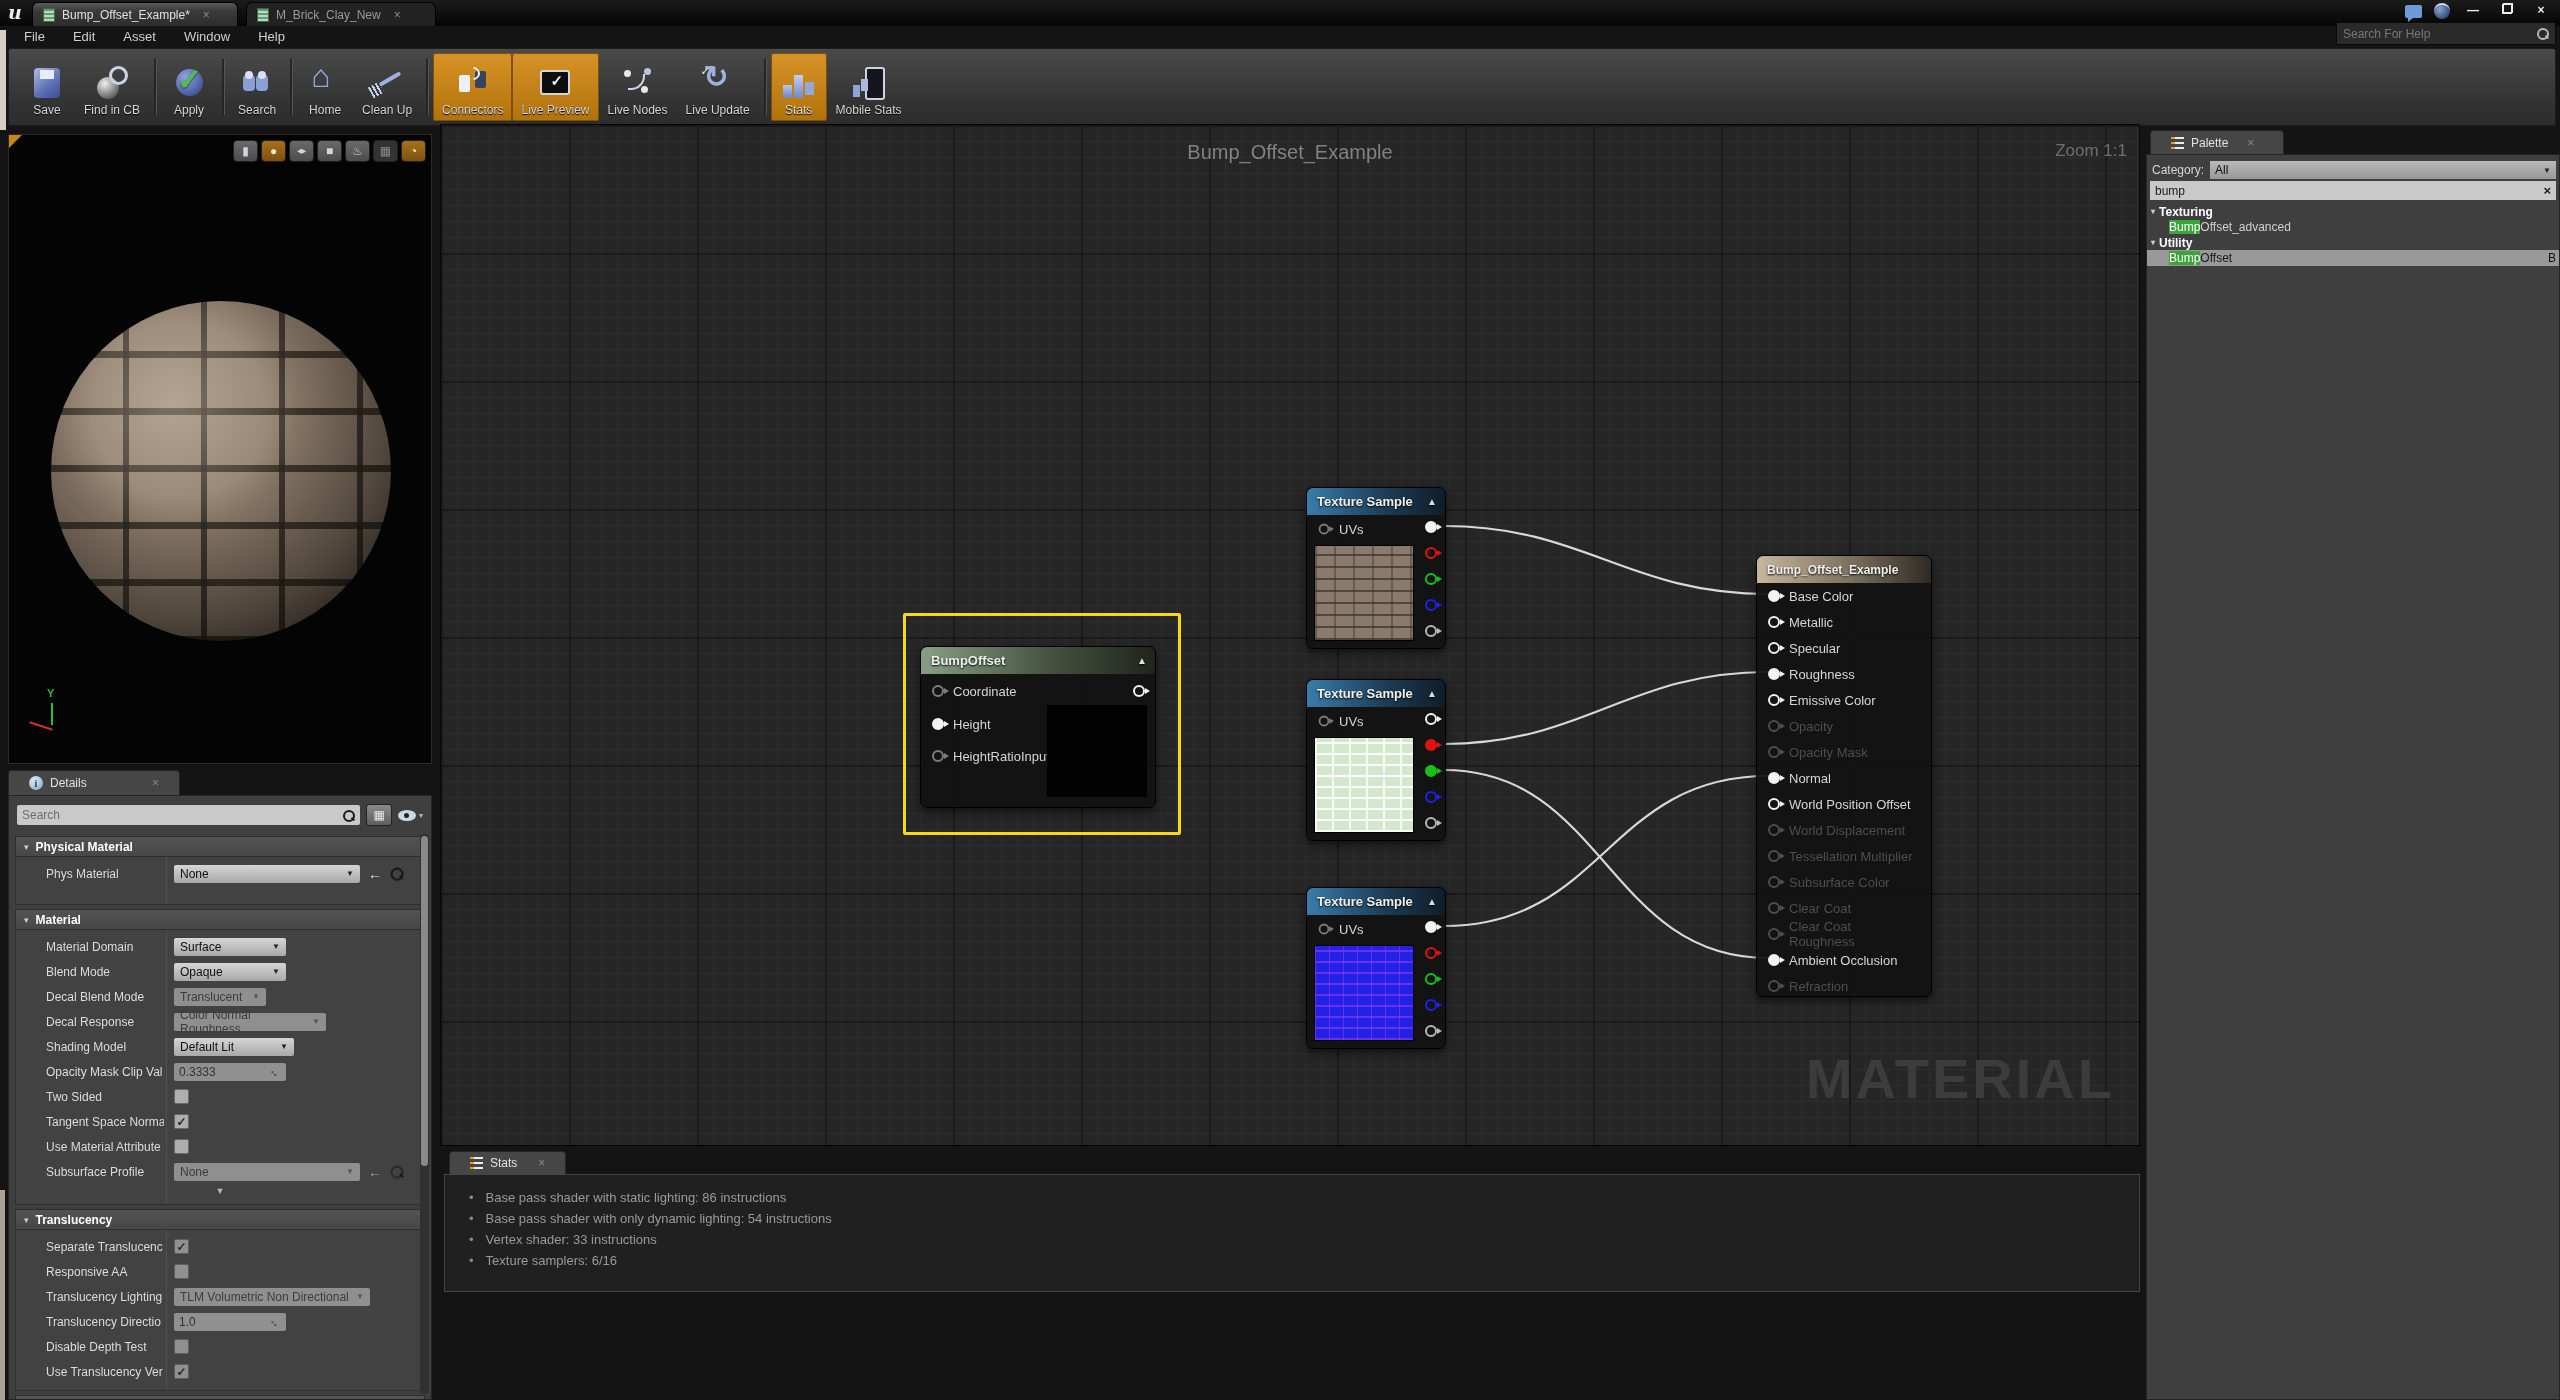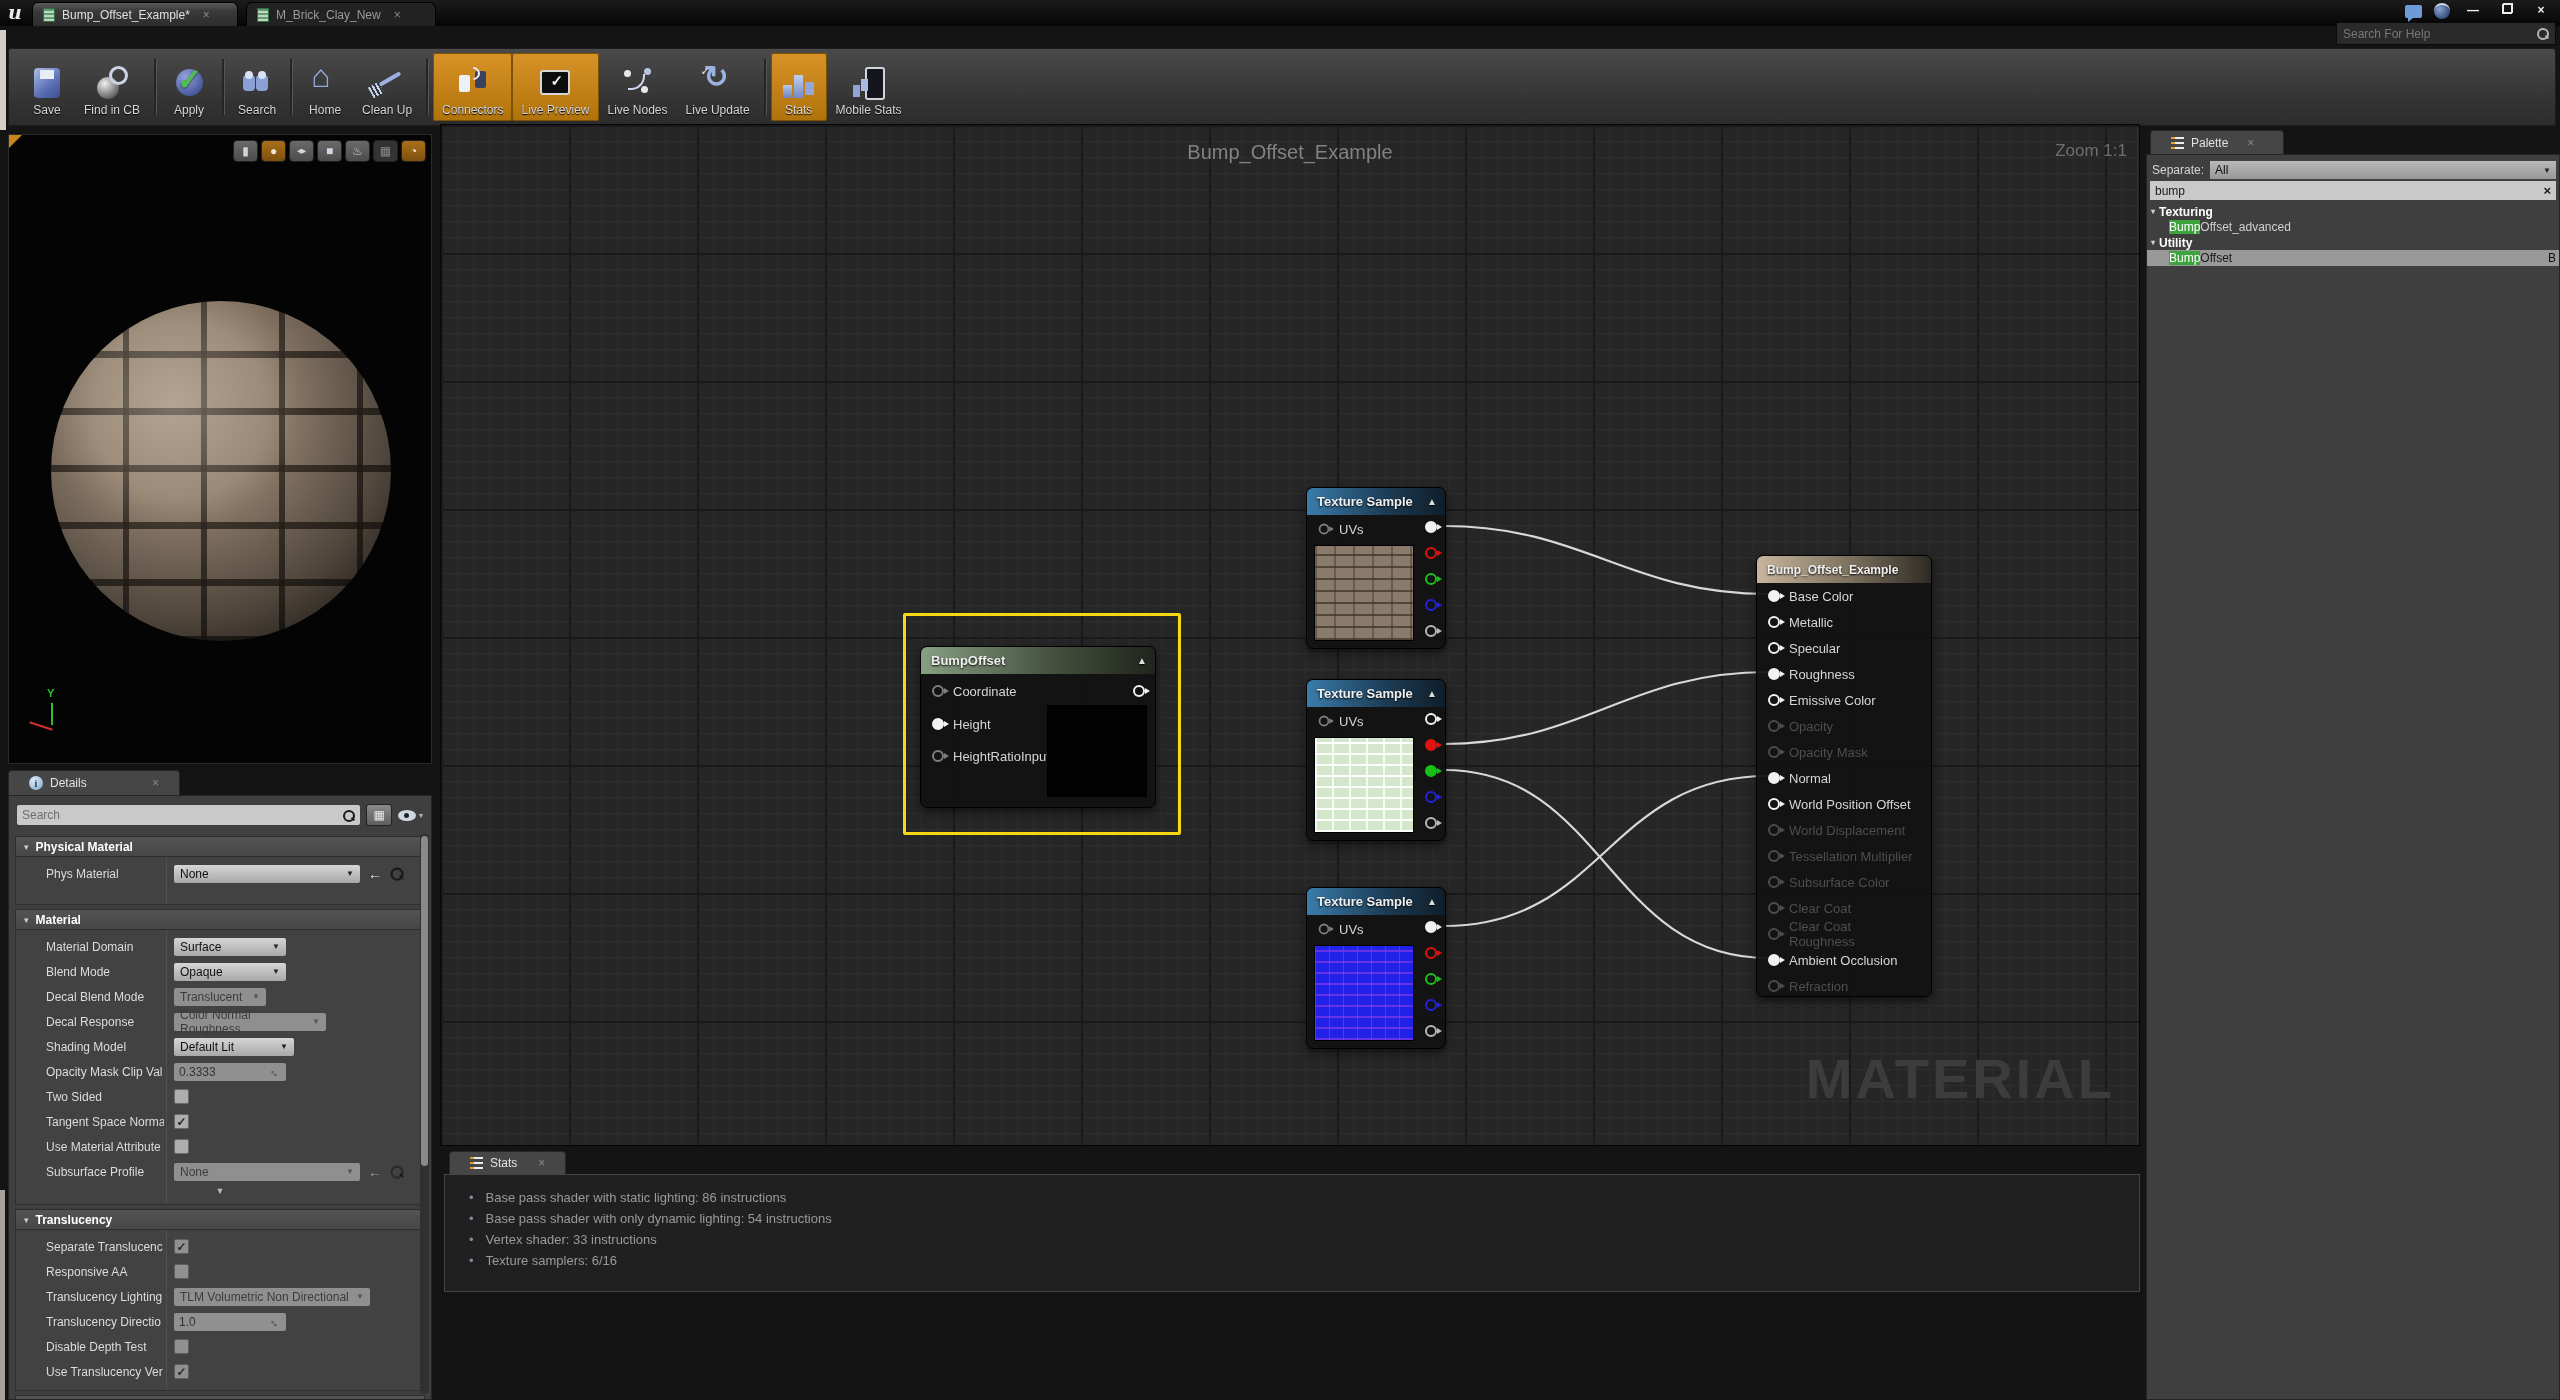--- a/index.html
+++ b/index.html
@@ -209,20 +209,27 @@
       <span class="win-btn"><span class="restore-glyph"></span></span>
       <span class="win-btn">×</span>
     </div>
   </div>
 
   <div id="help-search">
     <input placeholder="Search For Help" style="">
     <span class="mag light"></span>
   </div>
 
+  <div id="menubar">
+    <span class="menu-item">File</span>
+    <span class="menu-item">Edit</span>
+    <span class="menu-item">Asset</span>
+    <span class="menu-item">Window</span>
+    <span class="menu-item">Help</span>
+  </div>
 
   <div id="edge-sliver"></div>
   <div id="edge-sliver2"></div>
 
   <div id="toolbar">
     <div class="tb">
       <span class="ic ic-save"></span>
       <span class="tb-label">Save</span>
     </div>
     <div class="tb">
@@ -697,21 +704,21 @@
   </div>
 
   <div id="palette">
     <div class="panel-tab" style="left:4px; width:134px; height:24px;">
       <span class="list-icon"></span>
       <span>Palette</span>
       <span class="tab-close" style="margin-left:12px;">×</span>
     </div>
     <div id="palette-body">
       <div id="cat-row">
-        <span id="cat-label">Separate:</span>
+        <span id="cat-label">Category:</span>
         <div id="cat-dd">
           <span>All</span>
           <span class="dda">▼</span>
         </div>
       </div>
       <div id="pal-search">
         <input value="bump" style="">
         <span class="x">×</span>
       </div>
       <div class="pal-group">

